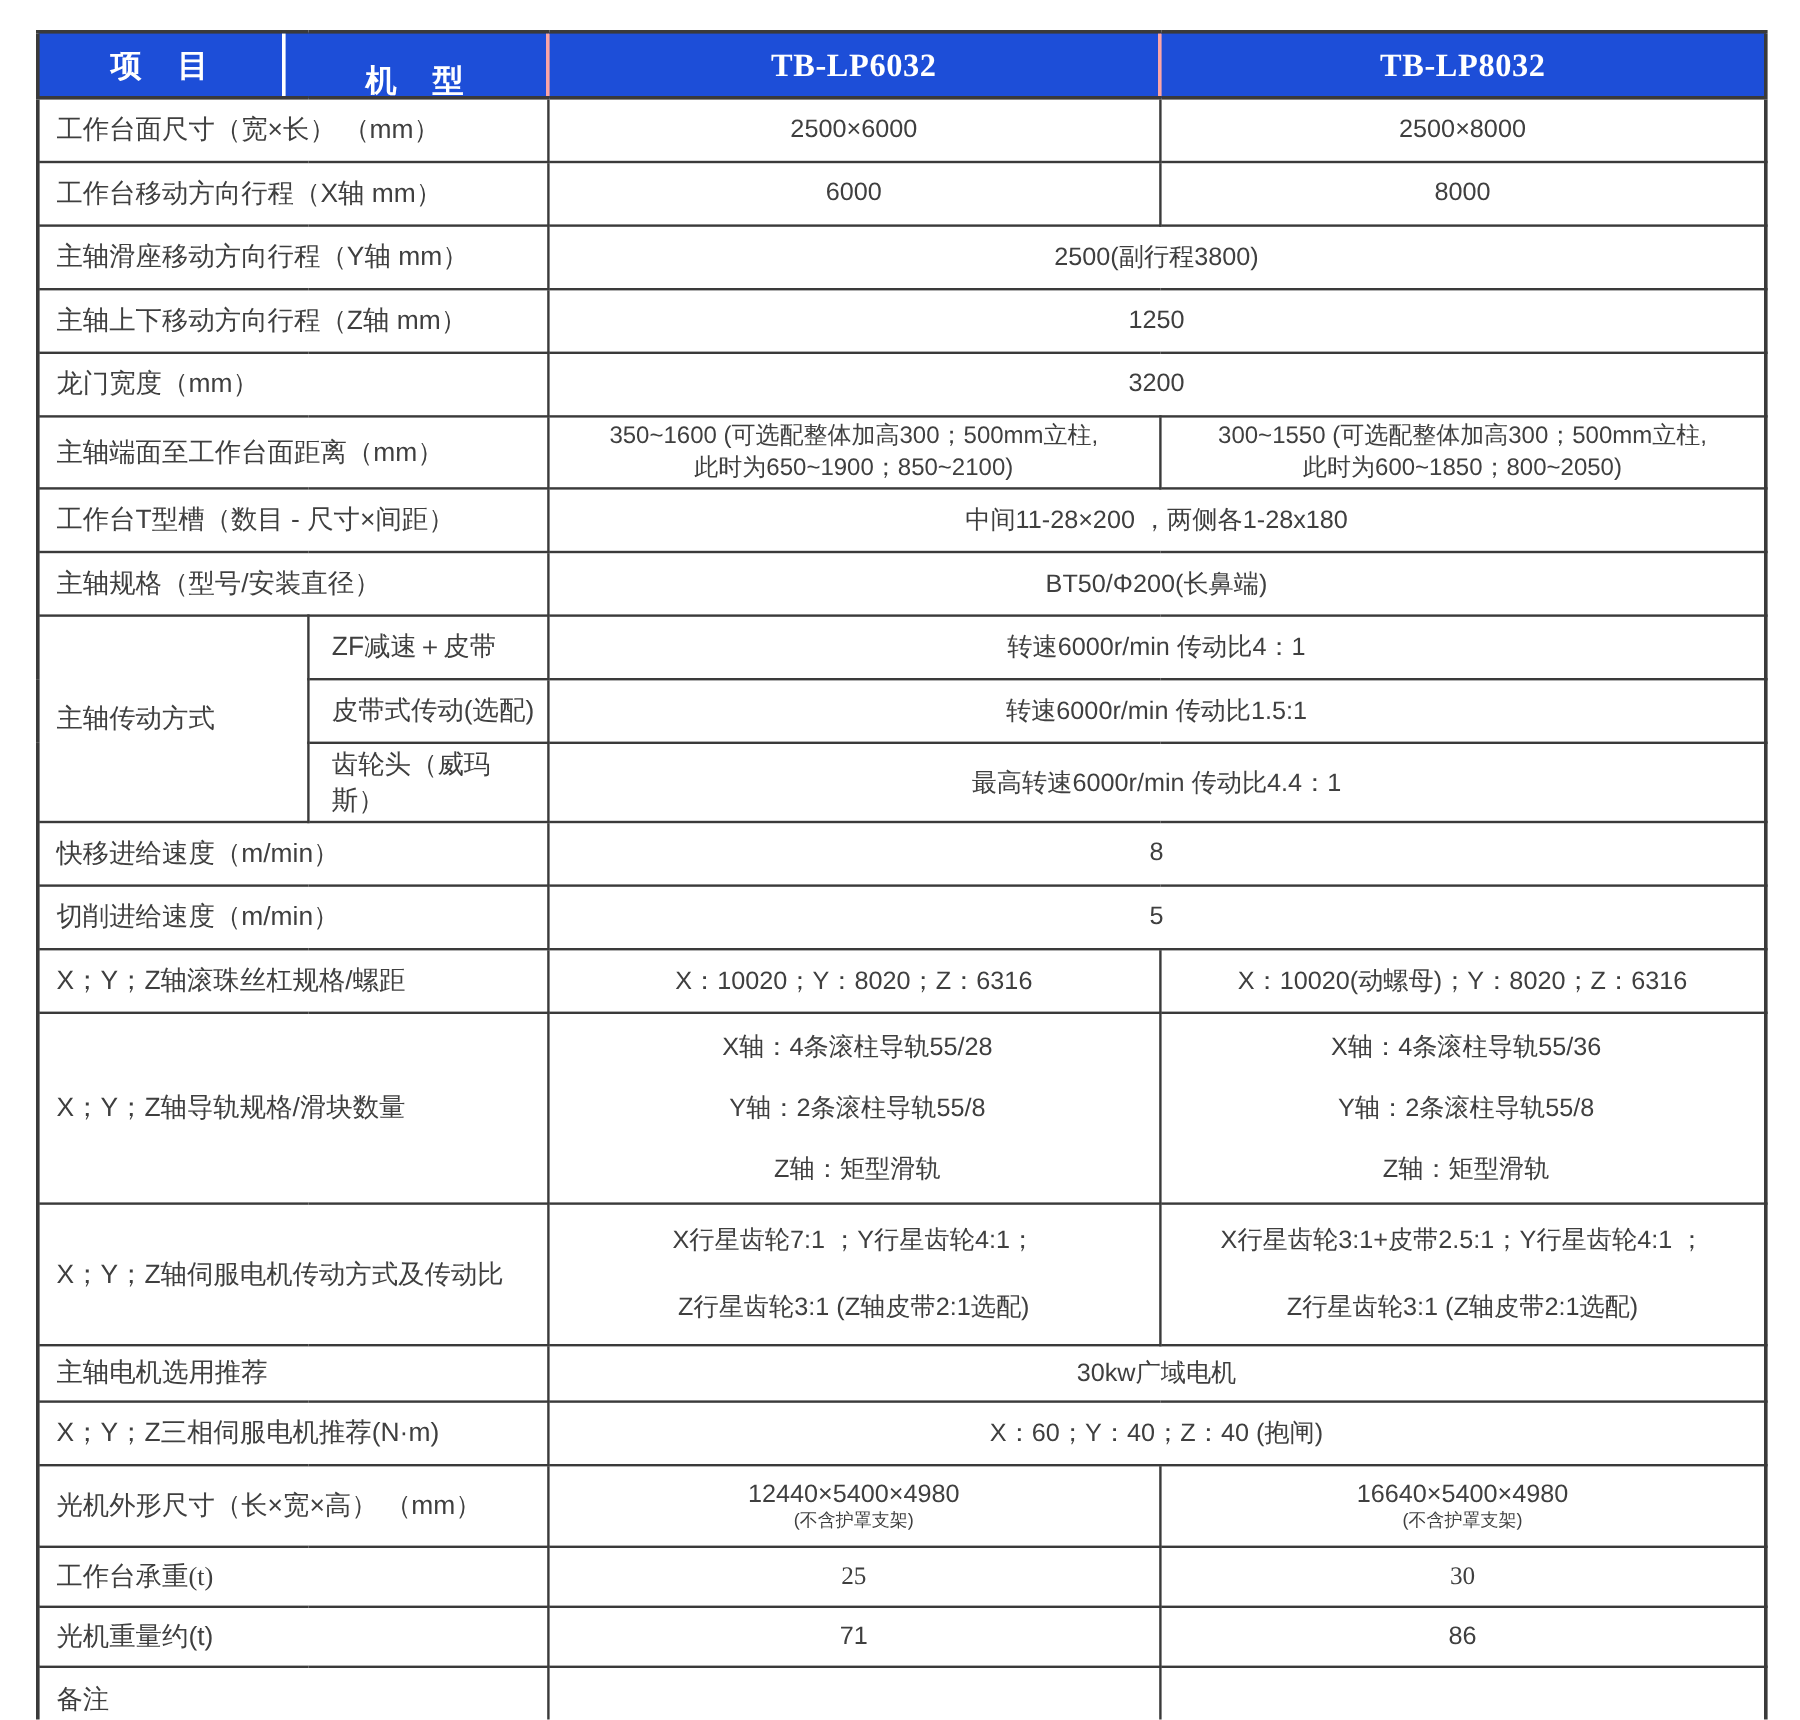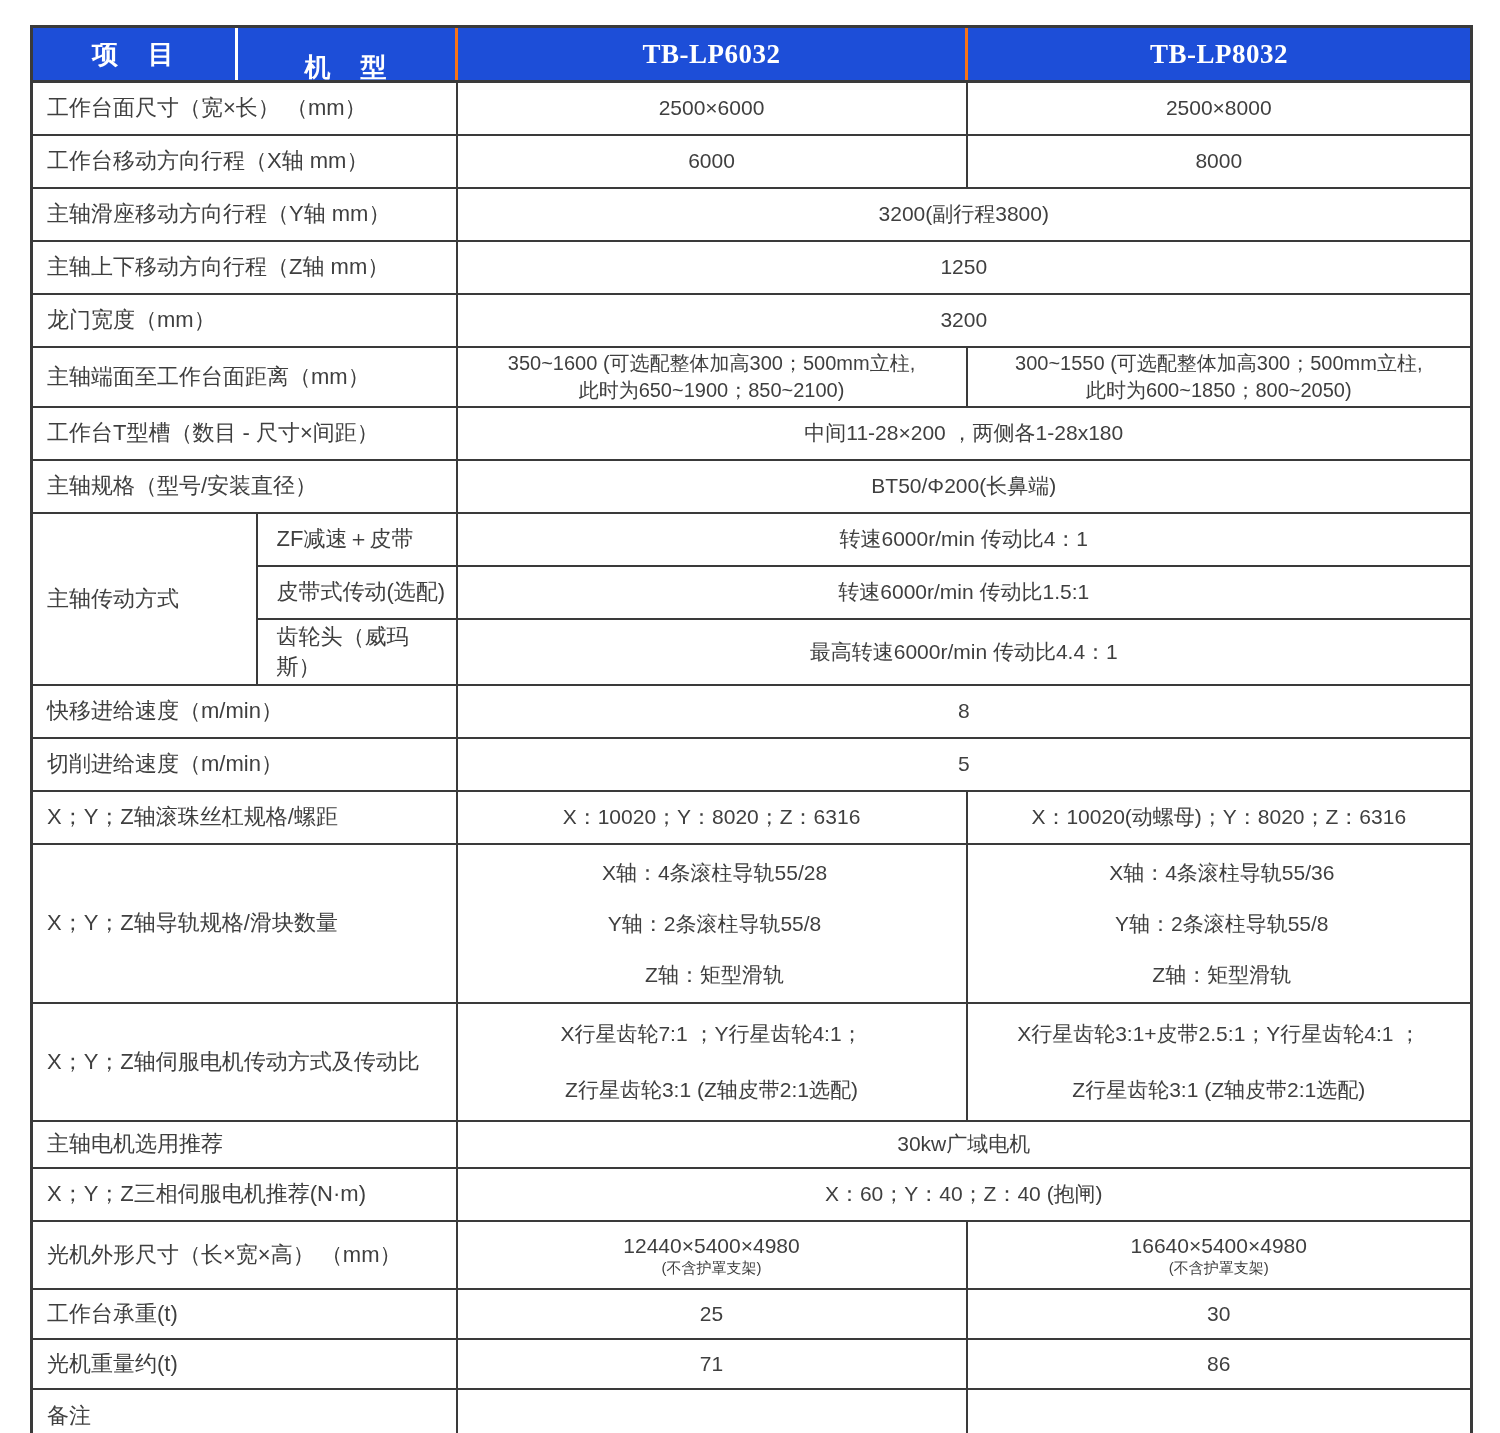--- a/index.html
+++ b/index.html
@@ -23,21 +23,21 @@
   th{
     background:#1d4ed8;
     color:#ffffff;
     font-weight:bold;
     padding:0;
     border-top:3px solid #3a3a3a;
     border-bottom:3px solid #3a3a3a;
     vertical-align:middle;
   }
   th.model{
-    border-left:3px solid #f97316;
+    border-left:3px solid #fca5a5;
     font-family:"Liberation Serif","DejaVu Serif",serif;
     font-size:27px;
     letter-spacing:.5px;
   }
   .head-flex{display:flex;align-items:stretch;height:52px;}
   .head-flex .seg{display:flex;align-items:center;justify-content:center;font-size:26px;letter-spacing:2px;}
   .head-flex .seg.first{width:202px;}
   .head-flex .seg.rest{flex:1;margin-top:27px;}
   .head-flex .vdiv{width:3px;background:#ffffff;}
 
@@ -65,21 +65,21 @@
   td.val.lines2{line-height:56px;}
   .dim-main{font-size:21px;line-height:26px;}
   .dim-sub{font-size:15px;line-height:17px;}
 
   tr.r-std{height:53px;}
   tr.r-tall6{height:57px;}
   tr.r-guide{height:153px;}
   tr.r-servo{height:115px;}
   tr.r-motor{height:47px;}
   tr.r-dim{height:68px;}
-  tr.r-load{height:50px;}
+  tr.r-load{height:50px;font-family:Liberation Serif, serif;}
   tr.r-weight{height:50px;}
   tr.r-remark{height:55px;}
 </style>
 </head>
 <body>
 
 <div class="sheet">
 <table class="spec">
   <colgroup>
         <col class="c1">
@@ -108,21 +108,21 @@
   </tr>
 
   <tr class="r-std">
     <td class="label" colspan="2">工作台移动方向行程（X轴 mm）</td>
     <td class="val">6000</td>
     <td class="val">8000</td>
   </tr>
 
   <tr class="r-std">
     <td class="label" colspan="2">主轴滑座移动方向行程（Y轴 mm）</td>
-    <td class="val" colspan="2">3200(副行程3800)</td>
+    <td class="val" colspan="2">2500(副行程3800)</td>
   </tr>
 
   <tr class="r-std">
     <td class="label" colspan="2">主轴上下移动方向行程（Z轴 mm）</td>
     <td class="val" colspan="2">1250</td>
   </tr>
 
   <tr class="r-std">
     <td class="label" colspan="2">龙门宽度（mm）</td>
     <td class="val" colspan="2">3200</td>

